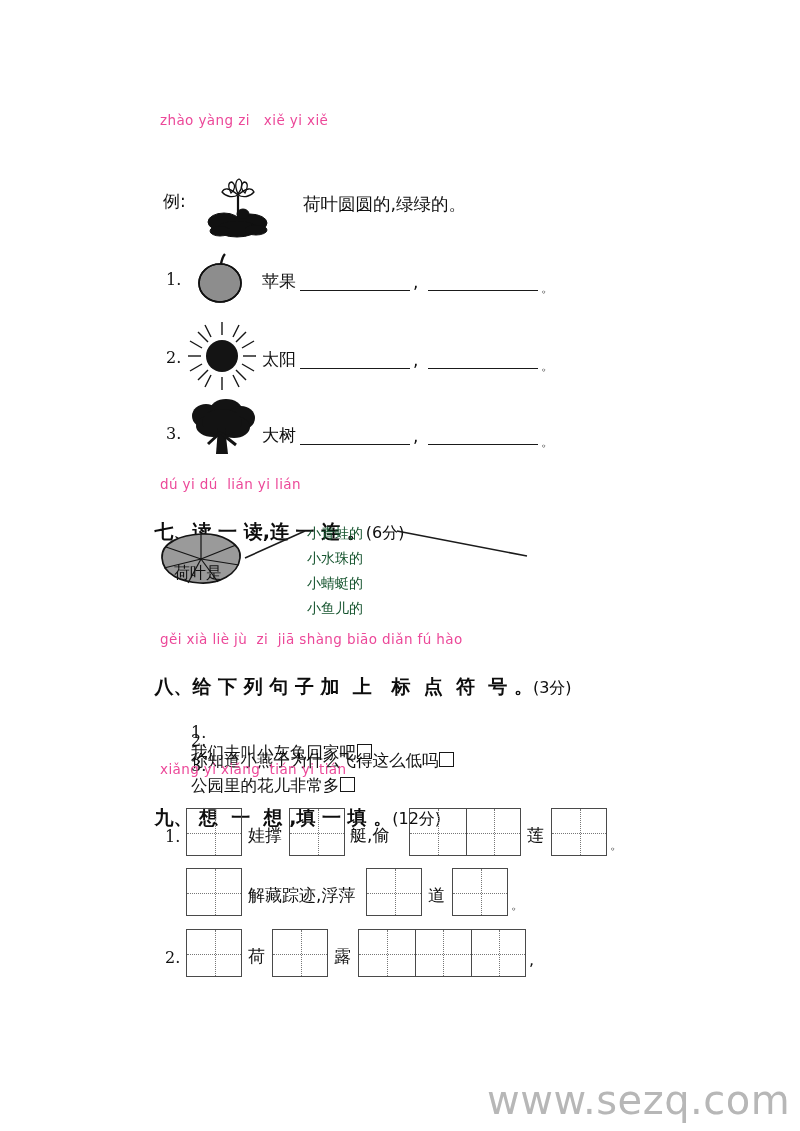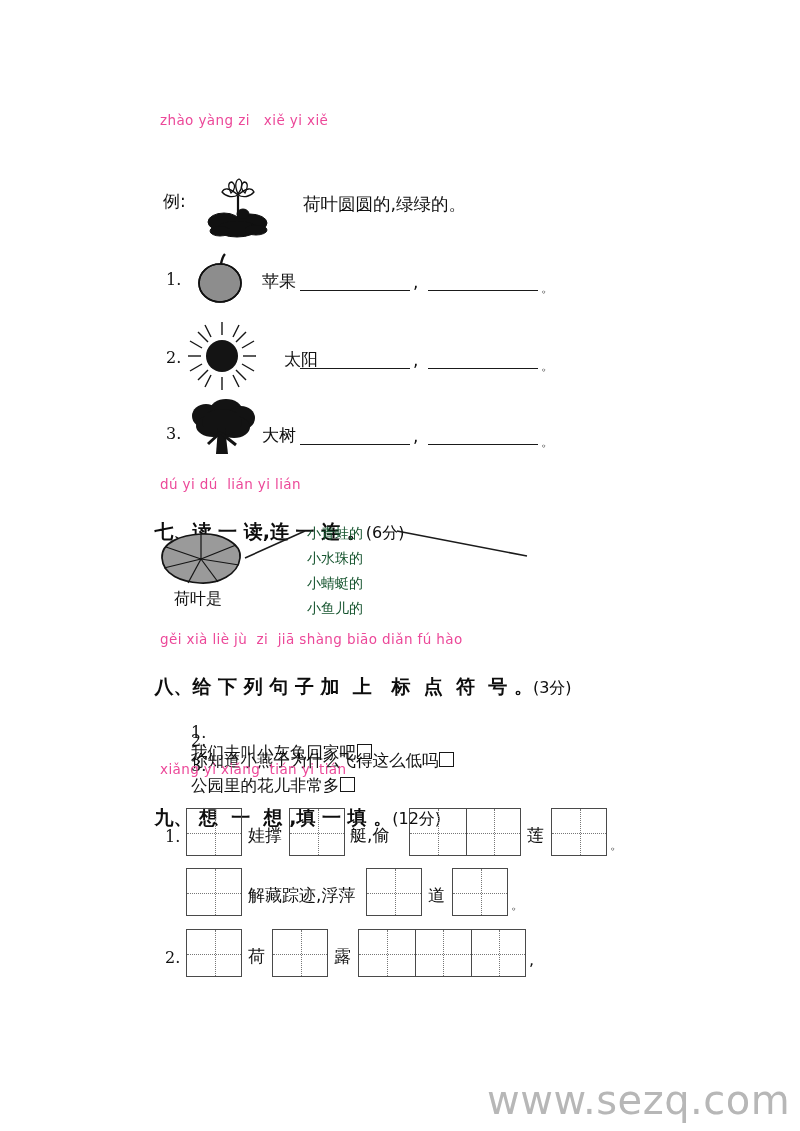--- a/index.html
+++ b/index.html
@@ -190,21 +190,21 @@
       <line x1="20" y1="5" x2="26" y2="17"></line>
       <line x1="48" y1="55" x2="54" y2="67"></line>
       <line x1="54" y1="5" x2="48" y2="17"></line>
       <line x1="26" y1="55" x2="20" y2="67"></line>
       <line x1="5" y1="21" x2="17" y2="28"></line>
       <line x1="57" y1="44" x2="69" y2="51"></line>
       <line x1="69" y1="21" x2="57" y2="28"></line>
       <line x1="17" y1="44" x2="5" y2="51"></line>
     </g>
   </svg>
-  <div class="cn" style="left:262px; top:348px;margin-left:22px;">太阳</div>
+  <div class="cn" style="left:262px; top:348px;">太阳</div>
   <div class="blank" style="left:300px; top:368px; width:110px;"></div>
   <div class="cn" style="left:413px; top:350px;">,</div>
   <div class="blank" style="left:428px; top:368px; width:110px;"></div>
   <div class="small-circle" style="left:541px; top:357px;">。</div>
 
   <div class="num" style="left:166px; top:424px;">3.</div>
   <svg class="illus" style="left:186px; top:398px;" width="72" height="58" viewBox="0 0 72 58">
     <g fill="#131313">
       <ellipse cx="20" cy="18" rx="14" ry="12"></ellipse>
       <ellipse cx="40" cy="12" rx="16" ry="11"></ellipse>
@@ -232,21 +232,21 @@
     <g stroke="#141414" stroke-width="1.2" fill="none">
       <line x1="43" y1="28" x2="43" y2="3"></line>
       <line x1="43" y1="28" x2="8" y2="16"></line>
       <line x1="43" y1="28" x2="6" y2="37"></line>
       <line x1="43" y1="28" x2="30" y2="52"></line>
       <line x1="43" y1="28" x2="60" y2="51"></line>
       <line x1="43" y1="28" x2="81" y2="34"></line>
       <line x1="43" y1="28" x2="78" y2="14"></line>
     </g>
   </svg>
-  <div class="cn" style="left:174px; top:589px; font-size:16px;">荷叶是</div>
+  <div class="cn" style="left:174px; top:563px; font-size:16px;">荷叶是</div>
 
   <svg class="match-lines" width="800" height="1131">
     <line x1="245" y1="558" x2="305" y2="531" stroke="#1b1b1b" stroke-width="1.6"></line>
     <line x1="397" y1="531" x2="527" y2="556" stroke="#1b1b1b" stroke-width="1.6"></line>
   </svg>
 
   <div class="match-col" style="left:307px; top:521px;">
     <div class="match-item">小青蛙的</div>
     <div class="match-item">小水珠的</div>
     <div class="match-item">小蜻蜓的</div>

